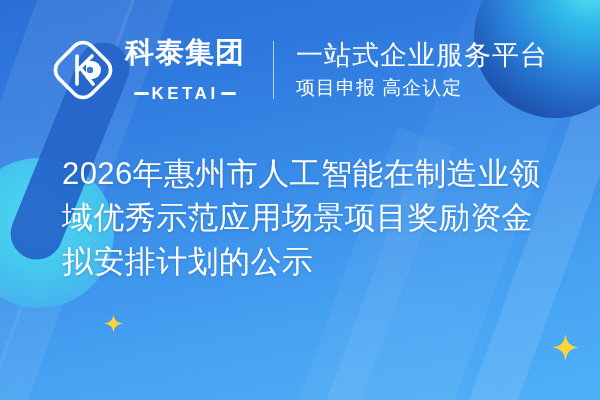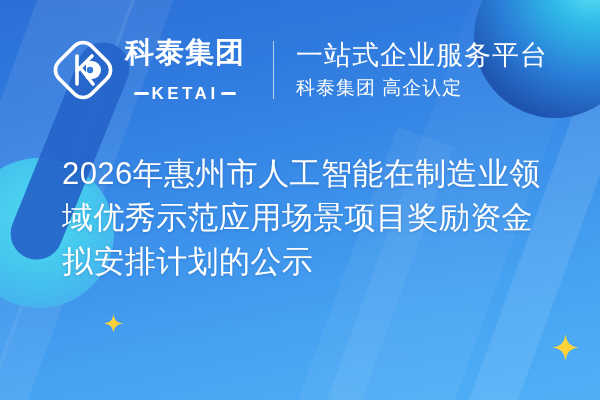--- a/index.html
+++ b/index.html
@@ -225,19 +225,19 @@
           <span class="logo-en">KETAI</span>
           <span class="rule"></span>
         </div>
       </div>
     </div>
 
     <div class="divider"></div>
 
     <div class="tagline-block">
       <div class="tagline-main">一站式企业服务平台</div>
-      <div class="tagline-sub">科泰集团 高企认定</div>
+      <div class="tagline-sub">项目申报 高企认定</div>
     </div>
   </div>
 
   <div class="title">2026年惠州市人工智能在制造业领域优秀示范应用场景项目奖励资金拟安排计划的公示</div>
 
 </div>
 
 </body></html>

